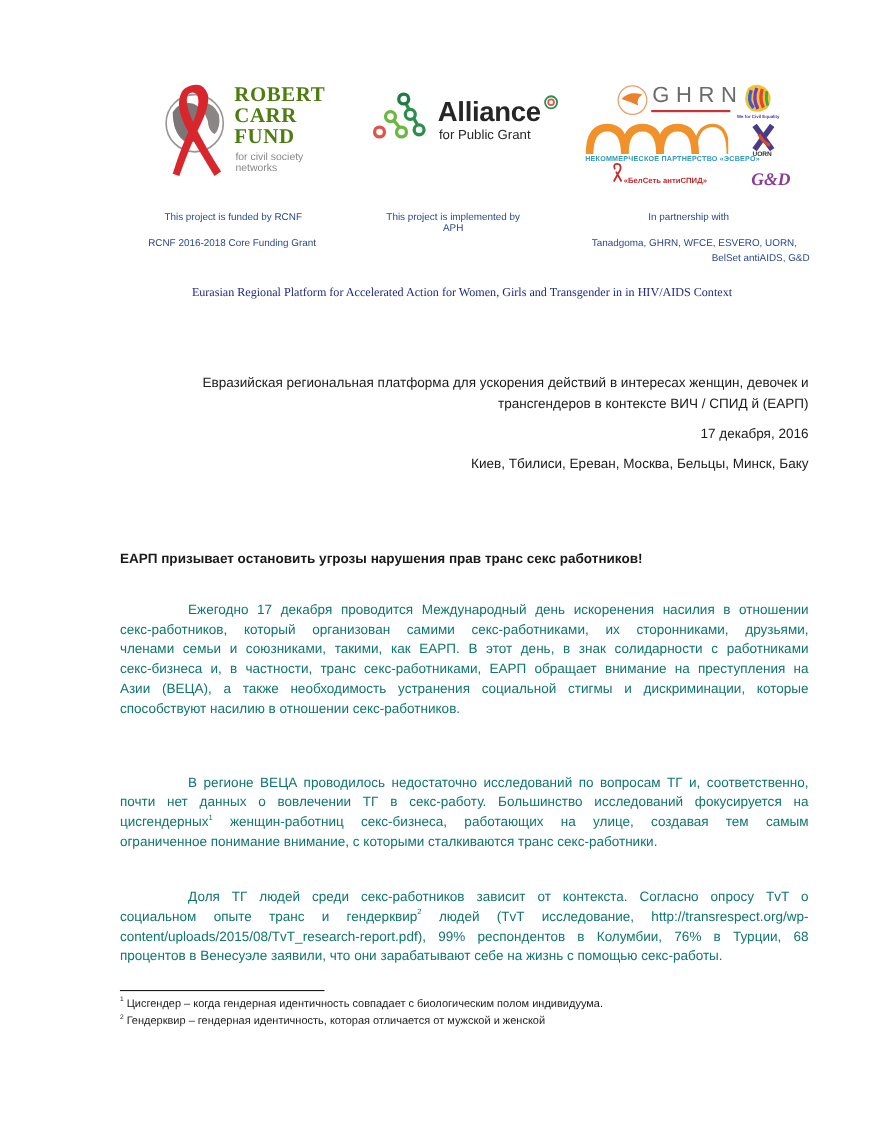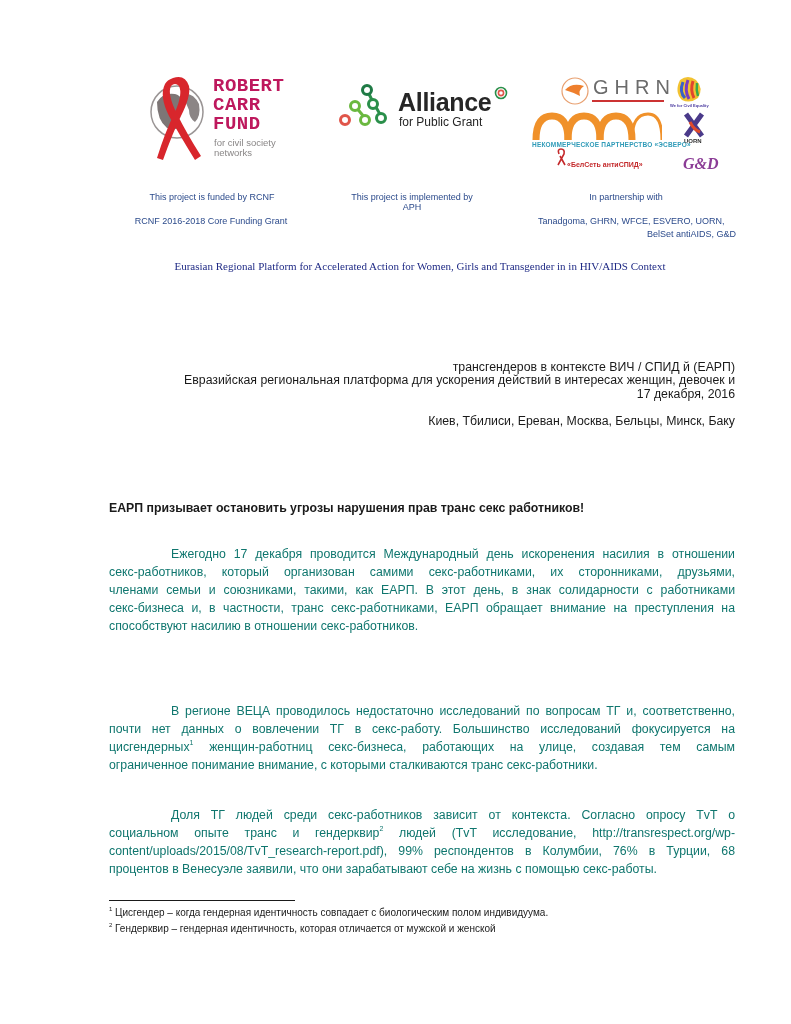--- a/index.html
+++ b/index.html
@@ -1,18 +1,18 @@
 <!DOCTYPE html>
 <html><head>
 <meta charset="utf-8">
 <style>
   html, body { margin:0; padding:0; background:#ffffff; }
   body { width:791px; height:1024px; position:relative; overflow:hidden; font-family:"Liberation Sans", sans-serif; color:#1a1a1a; }
   .abs { position:absolute; }
-  .rcf-text { left:213px; top:77px; font-family:Liberation Mono, monospace; font-weight:bold; color:#be185d; font-size:19px; line-height:19px; letter-spacing:0.5px; }
+  .rcf-text { left:213px; top:77px; font-family:Liberation Serif, serif; font-weight:bold; color:#4d7c0f; font-size:19px; line-height:19px; letter-spacing:0.5px; }
   .rcf-sub { left:214px; top:138px; font-size:9.5px; line-height:10px; color:#8a8787; }
 
   .aph-logo { left:337px; top:82px; }
   .aph-title { left:398px; top:88px; font-size:25px; font-weight:bold; color:#262626; letter-spacing:-0.3px; }
   .aph-sub { left:399px; top:115px; font-size:12px; color:#262626; }
   .ghrn-text { left:593px; top:76px; font-size:20px; color:#6b6b6b; letter-spacing:6px; }
   .ghrn-under { left:592px; top:100px; width:72px; height:2px; background:#c33; }
   .esvero-text { left:532px; top:141px; font-size:6.5px; font-weight:bold; color:#2f9bb8; letter-spacing:0.2px; }
   .belset-text { left:567px; top:161px; font-size:7px; font-weight:bold; color:#c4292b; }
   .gd-text { left:667px; top:155px; font-family:"Liberation Serif", serif; font-style:italic; font-weight:bold; font-size:16px; color:#8b3c96;margin-left:16px; }
@@ -25,21 +25,21 @@
   .cap-2 { left:121px; top:216px; width:180px; text-align:center; }
   .cap-3 { left:343px; top:192px; width:138px; text-align:center; }
   .cap-4 { left:576px; top:192px; width:100px; text-align:center; }
   .cap-5 { left:538px; top:216px; width:198px; text-align:left; }
   .cap-6 { left:538px; top:229px; width:198px; text-align:right; }
 
   .platform-title { left:100px; top:260px; width:640px; text-align:center; font-family:"Liberation Serif", serif; font-size:11px; color:#1f2a85; }
 
   
   .rhead { right:56px; text-align:right; font-size:12.3px; color:#1a1a1a; }
-  .rh-1 { top:341px;margin-top:32px; }
+  .rh-1 { top:341px; }
   .rh-2 { top:360px; }
   .rh-3 { top:387px; }
   .rh-4 { top:414px; }
 
   
   .headline { left:109px; top:501px; font-size:12.3px; font-weight:bold; color:#1a1a1a; }
   .para { left:109px; width:626px; font-size:12.3px; line-height:18.1px; text-align:justify; color:#0f766e; }
   .para .ln { display:block; text-align:justify; text-align-last:justify; white-space:nowrap; }
   .para .ln.last { text-align-last:left; }
   .para .ln.ind { padding-left:62px; }
@@ -145,20 +145,21 @@
 <div class="abs rhead rh-3">17 декабря, 2016</div>
 <div class="abs rhead rh-4">Киев, Тбилиси, Ереван, Москва, Бельцы, Минск, Баку</div>
 
 <div class="abs headline">ЕАРП призывает остановить угрозы нарушения прав транс секс работников!</div>
 
 <div class="abs para p1">
   <span class="ln ind">Ежегодно 17 декабря проводится Международный день искоренения насилия в отношении</span>
   <span class="ln">секс-работников, который организован самими секс-работниками, их сторонниками, друзьями,</span>
   <span class="ln">членами семьи и союзниками, такими, как ЕАРП. В этот день, в знак солидарности с работниками</span>
   <span class="ln">секс-бизнеса и, в частности, транс секс-работниками, ЕАРП обращает внимание на преступления на</span>
+  <span class="ln">Азии (ВЕЦА), а также необходимость устранения социальной стигмы и дискриминации, которые</span>
   <span class="ln last">способствуют насилию в отношении секс-работников.</span>
 </div>
 
 <div class="abs para p2">
   <span class="ln ind">В регионе ВЕЦА проводилось недостаточно исследований по вопросам ТГ и, соответственно,</span>
   <span class="ln">почти нет данных о вовлечении ТГ в секс-работу. Большинство исследований фокусируется на</span>
   <span class="ln"><span>цисгендерных</span><sup>1</sup><span> женщин-работниц секс-бизнеса, работающих на улице, создавая тем самым</span></span>
   <span class="ln last">ограниченное понимание внимание, с которыми сталкиваются транс секс-работники.</span>
 </div>
 

